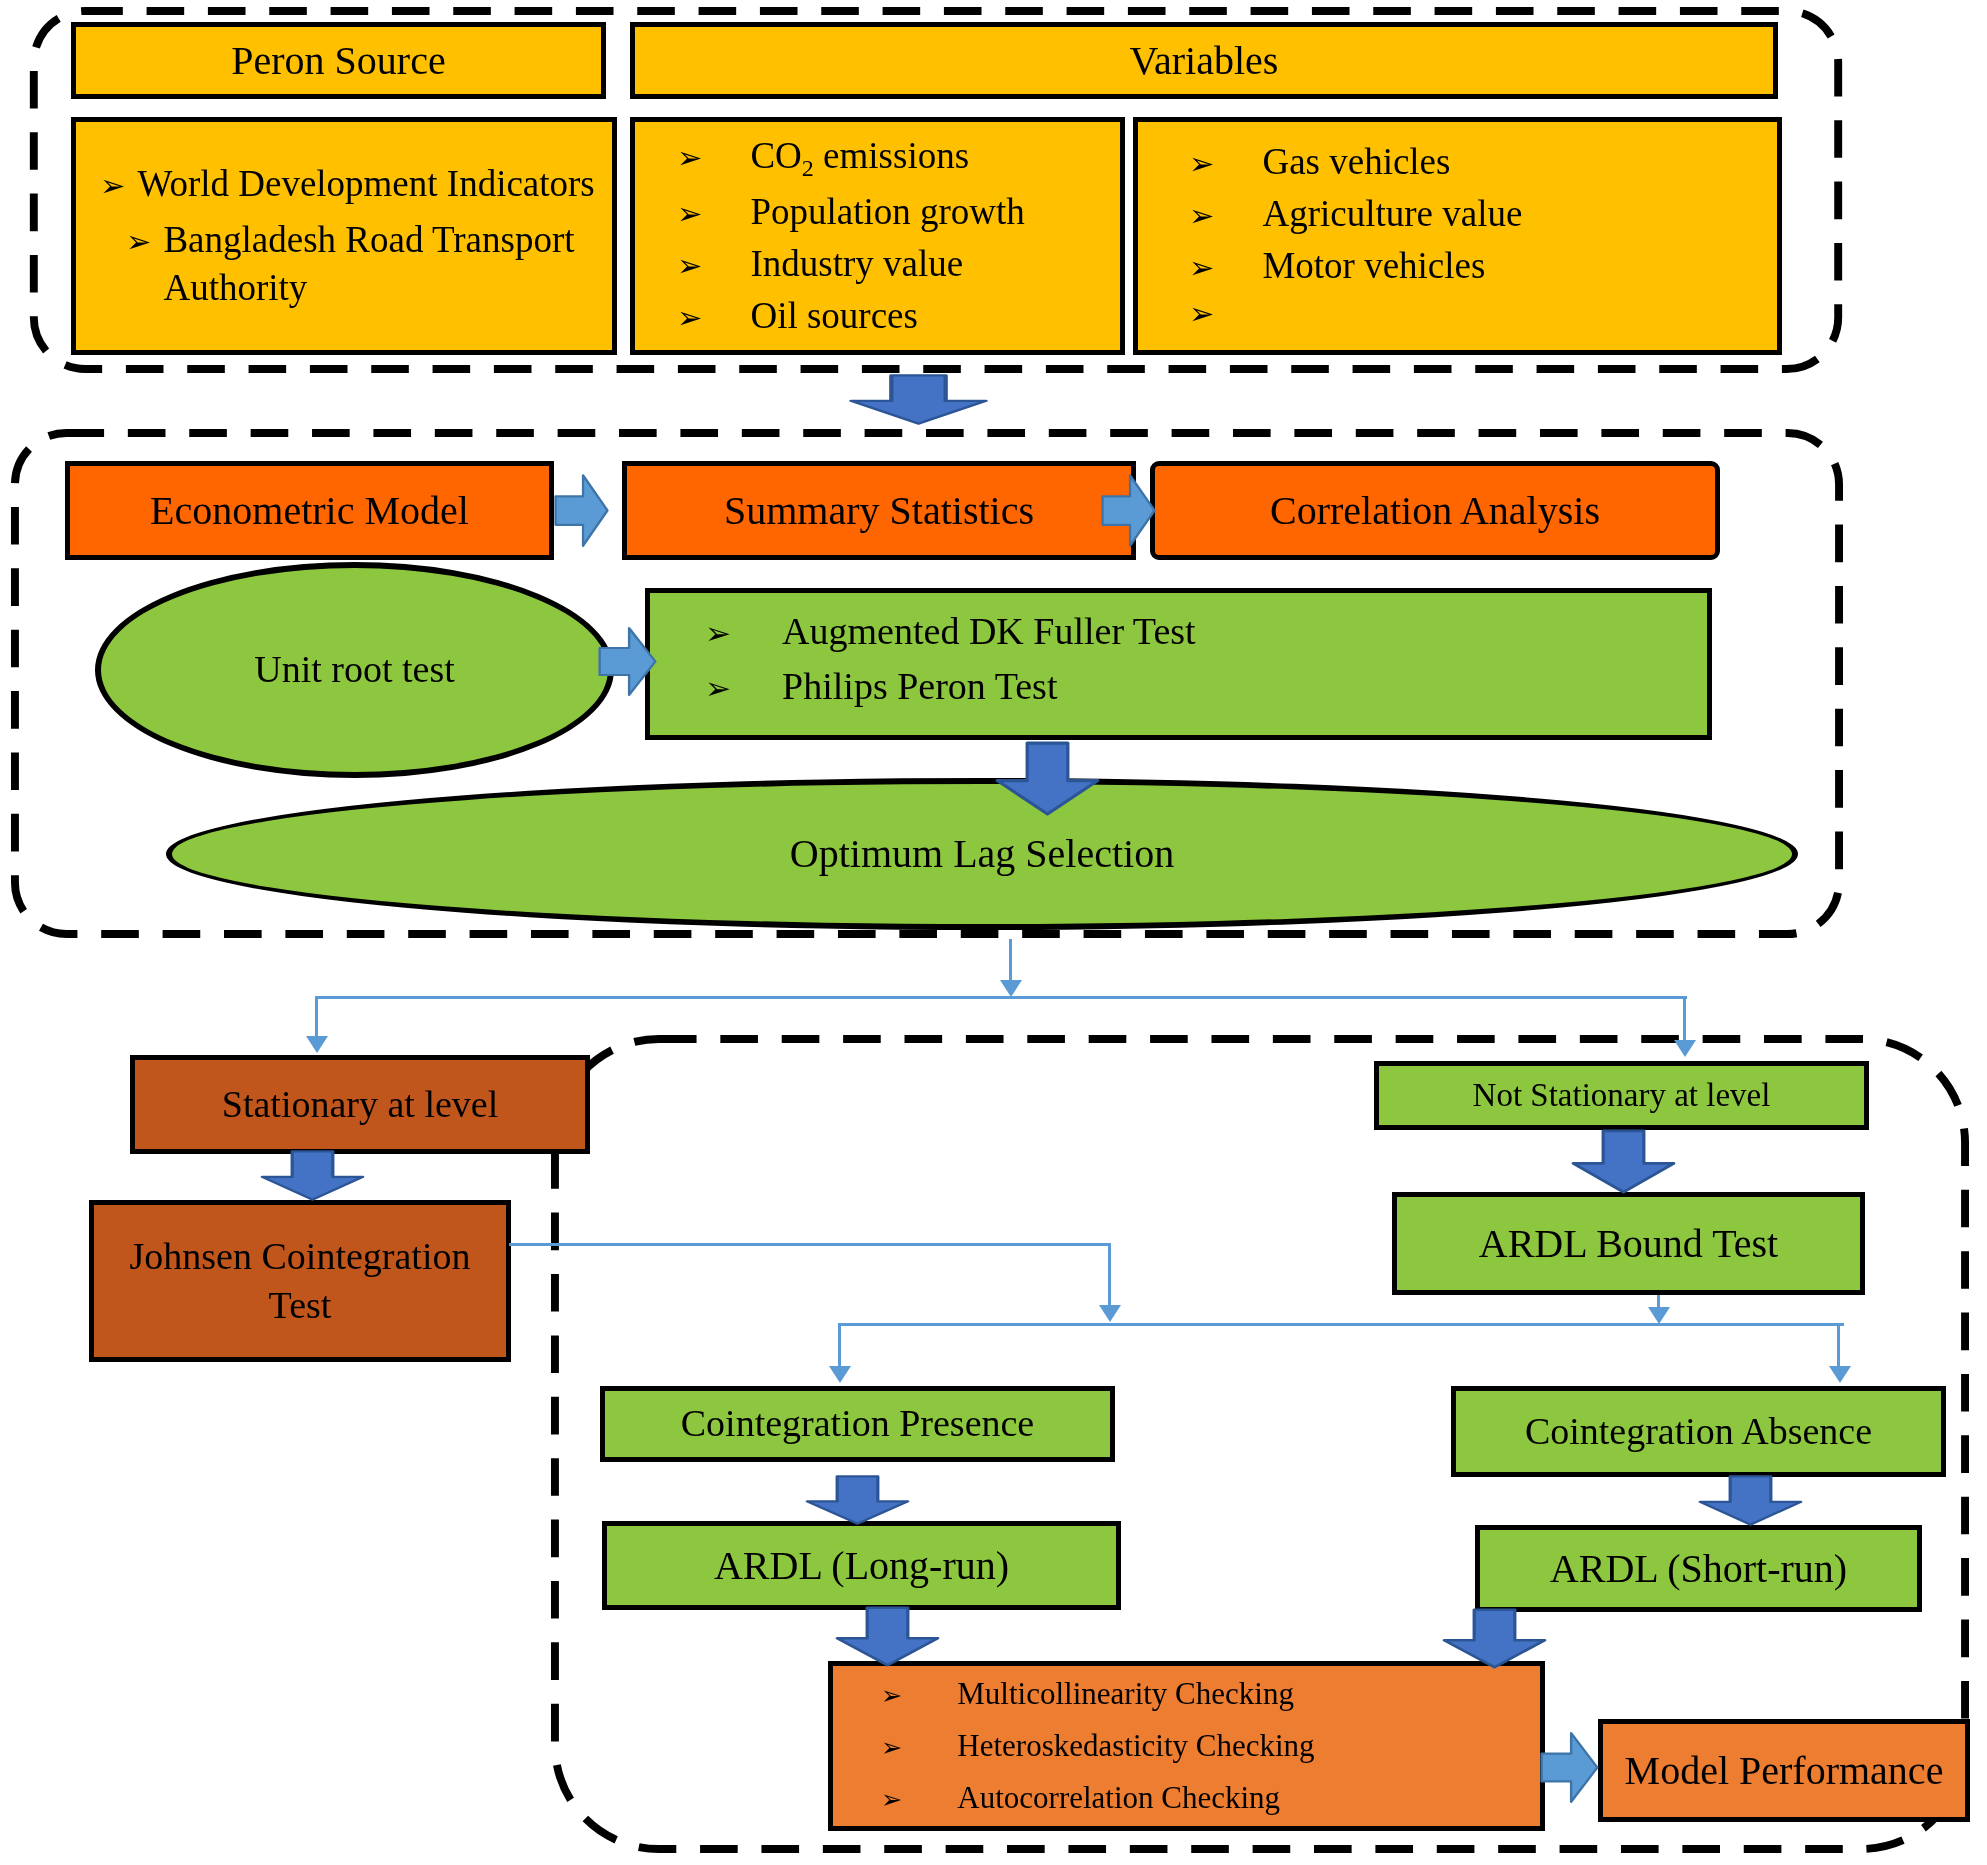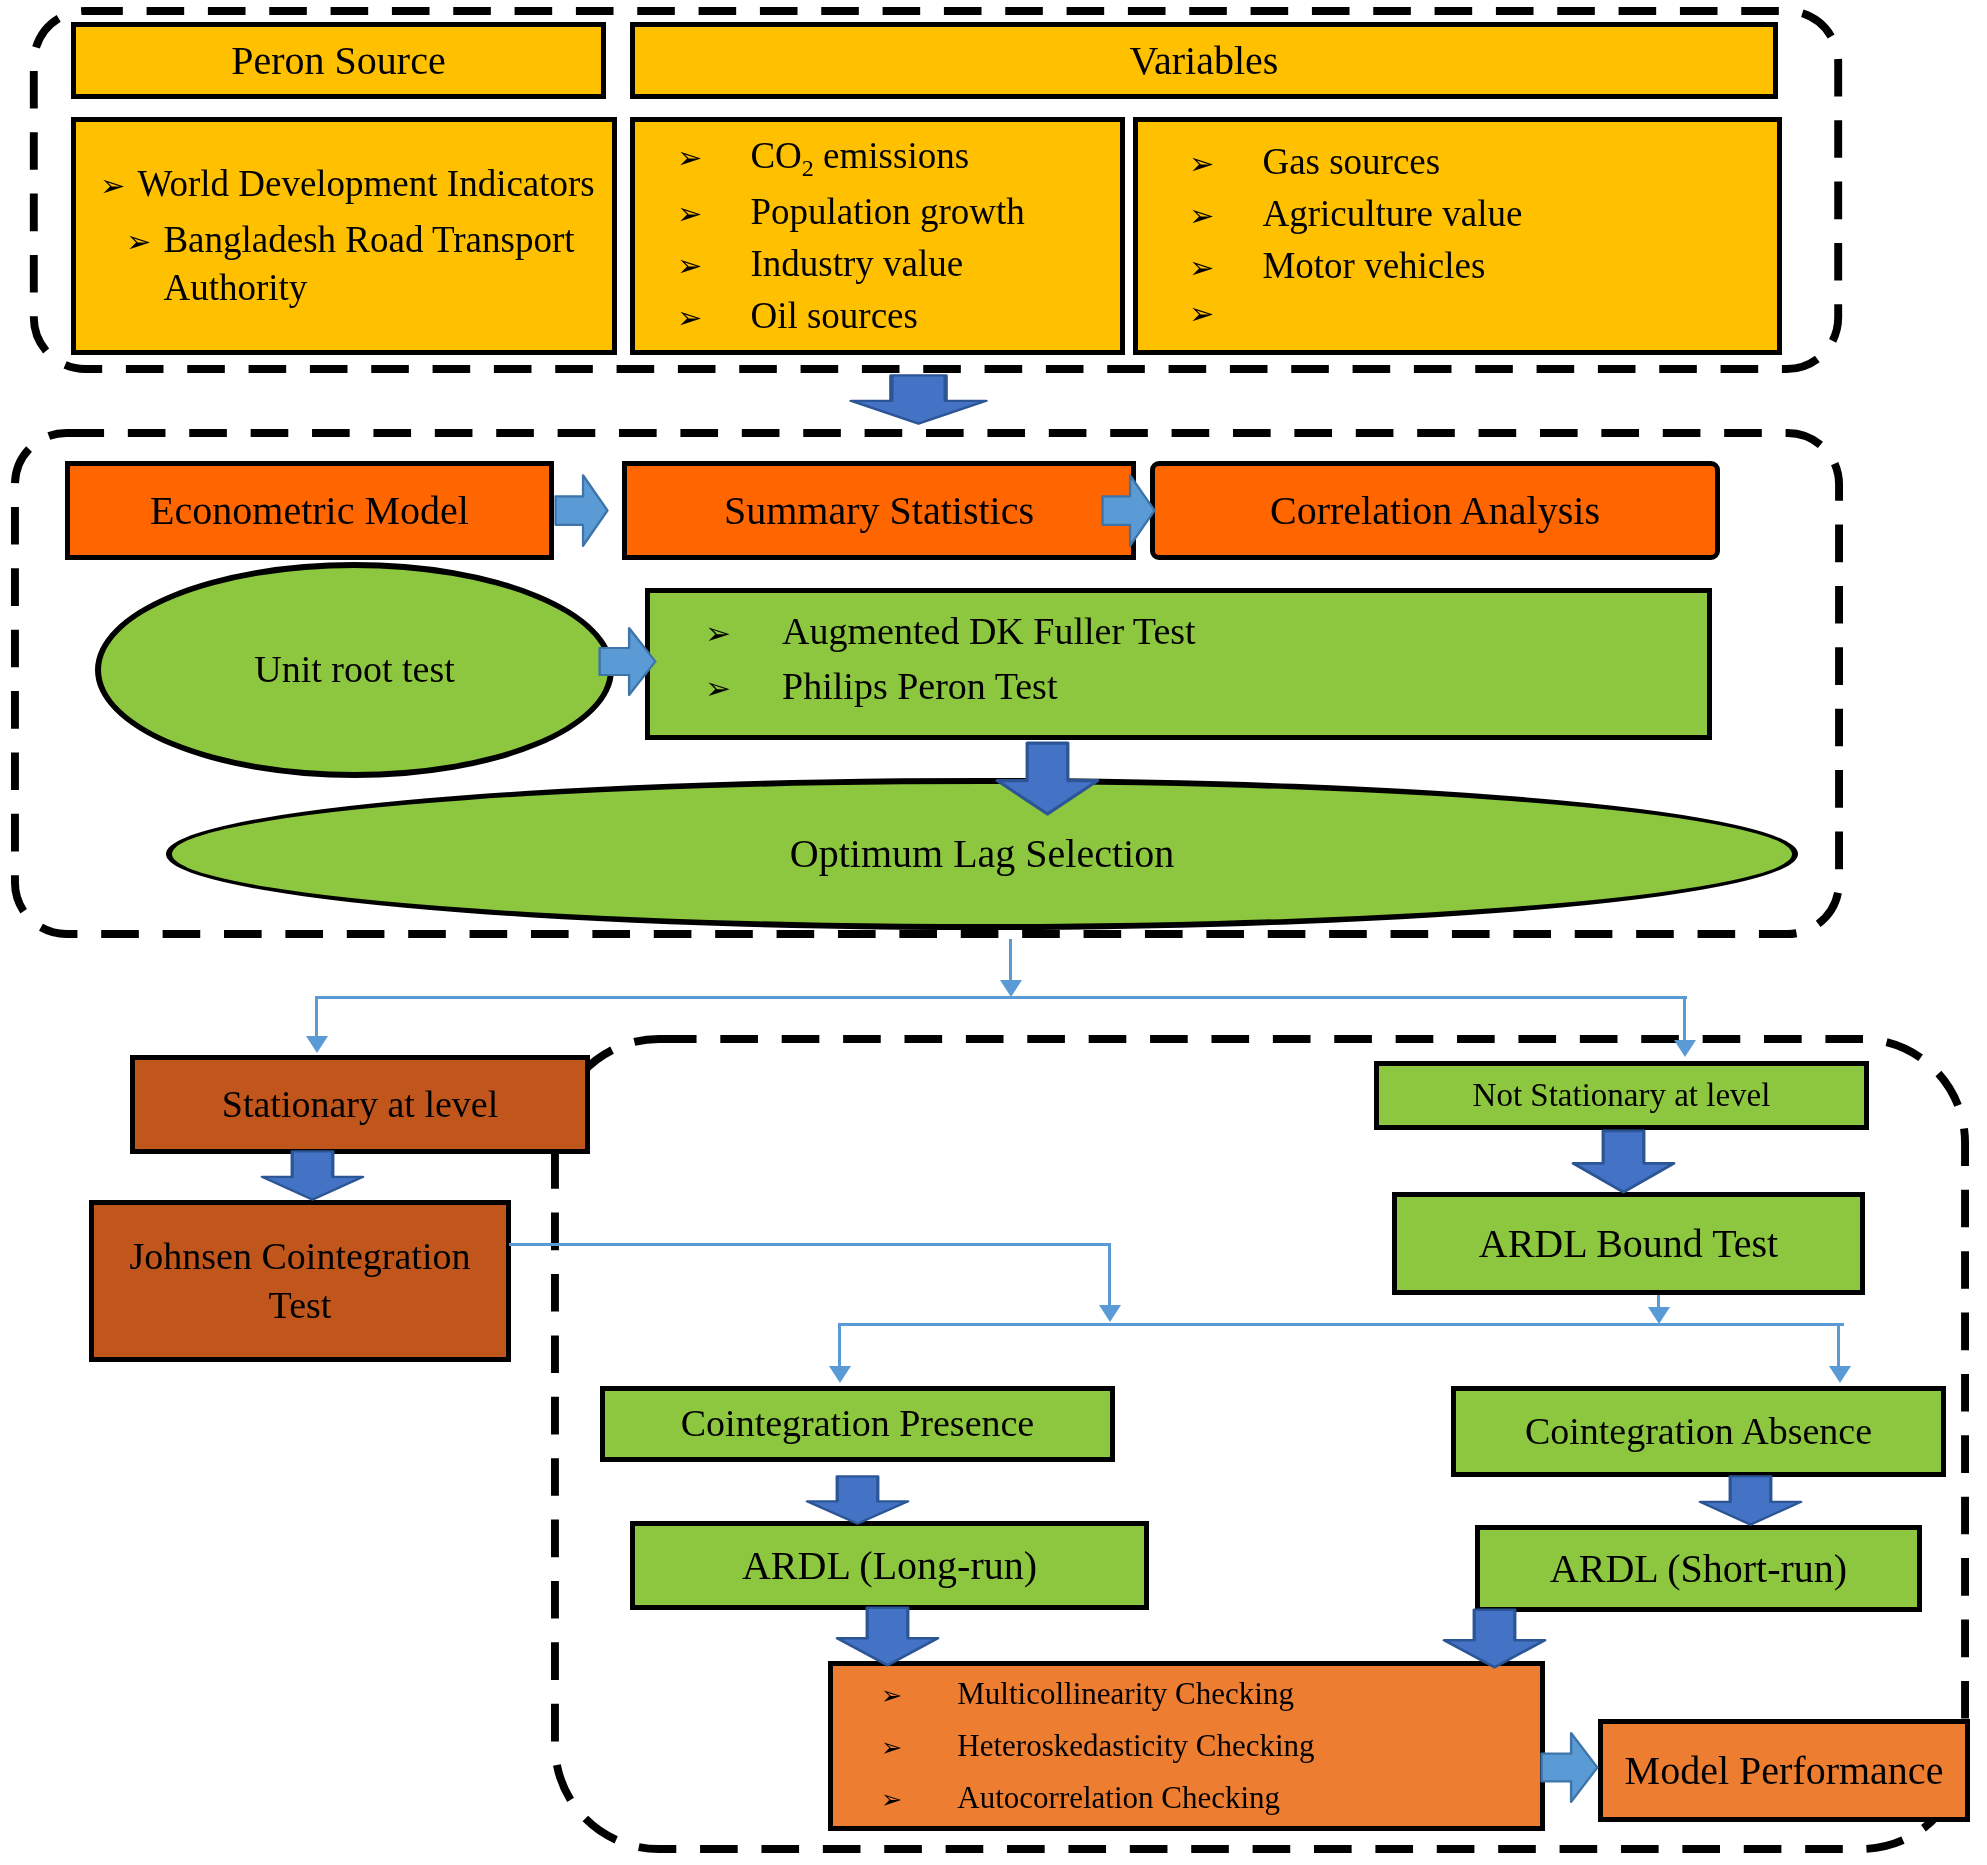--- a/index.html
+++ b/index.html
@@ -73,21 +73,21 @@
     </div>
     <div class="bitem" style="gap:48px;">
       <span class="bullet">➢</span>
       <span>Oil sources</span>
     </div>
   </div>
 
   <div class="box gold blist" style="left:1133px;top:117px;width:649px;height:238px;font-size:37px;padding:10px 10px 10px 51px;gap:4px;">
     <div class="bitem" style="gap:48px;">
       <span class="bullet">➢</span>
-      <span>Gas sources</span>
+      <span>Gas vehicles</span>
     </div>
     <div class="bitem" style="gap:48px;">
       <span class="bullet">➢</span>
       <span>Agriculture value</span>
     </div>
     <div class="bitem" style="gap:48px;">
       <span class="bullet">➢</span>
       <span>Motor vehicles</span>
     </div>
     <div class="bitem" style="gap:48px;">
@@ -156,21 +156,21 @@
   <div class="chead" style="left:1648px;top:1307px;"></div>
   <div class="cline" style="left:838px;top:1323px;width:3px;height:46px;"></div>
   <div class="chead" style="left:829px;top:1366px;"></div>
   <div class="cline" style="left:1837px;top:1323px;width:3px;height:46px;"></div>
   <div class="chead" style="left:1829px;top:1366px;"></div>
 
   <div class="box green" style="left:600px;top:1386px;width:515px;height:76px;font-size:38px;">Cointegration Presence</div>
   <svg class="barrow dark" style="left:804px;top:1475px;" width="107" height="50" viewBox="0 0 100 72" preserveAspectRatio="none">
     <polygon points="31,2 69,2 69,38 97,38 50,70 3,38 31,38"></polygon>
   </svg>
-  <div class="box green" style="left:602px;top:1521px;width:519px;height:89px;font-size:40px;margin-left:28px;">ARDL (Long-run)</div>
+  <div class="box green" style="left:602px;top:1521px;width:519px;height:89px;font-size:40px;">ARDL (Long-run)</div>
 
   <div class="box green" style="left:1451px;top:1386px;width:495px;height:91px;font-size:38px;">Cointegration Absence</div>
   <svg class="barrow dark" style="left:1697px;top:1475px;" width="107" height="51" viewBox="0 0 100 72" preserveAspectRatio="none">
     <polygon points="31,2 69,2 69,38 97,38 50,70 3,38 31,38"></polygon>
   </svg>
   <div class="box green" style="left:1475px;top:1525px;width:447px;height:87px;font-size:40px;">ARDL (Short-run)</div>
 
   <svg class="barrow dark" style="left:834px;top:1606px;" width="107" height="61" viewBox="0 0 100 72" preserveAspectRatio="none">
     <polygon points="31,2 69,2 69,38 97,38 50,70 3,38 31,38"></polygon>
   </svg>

